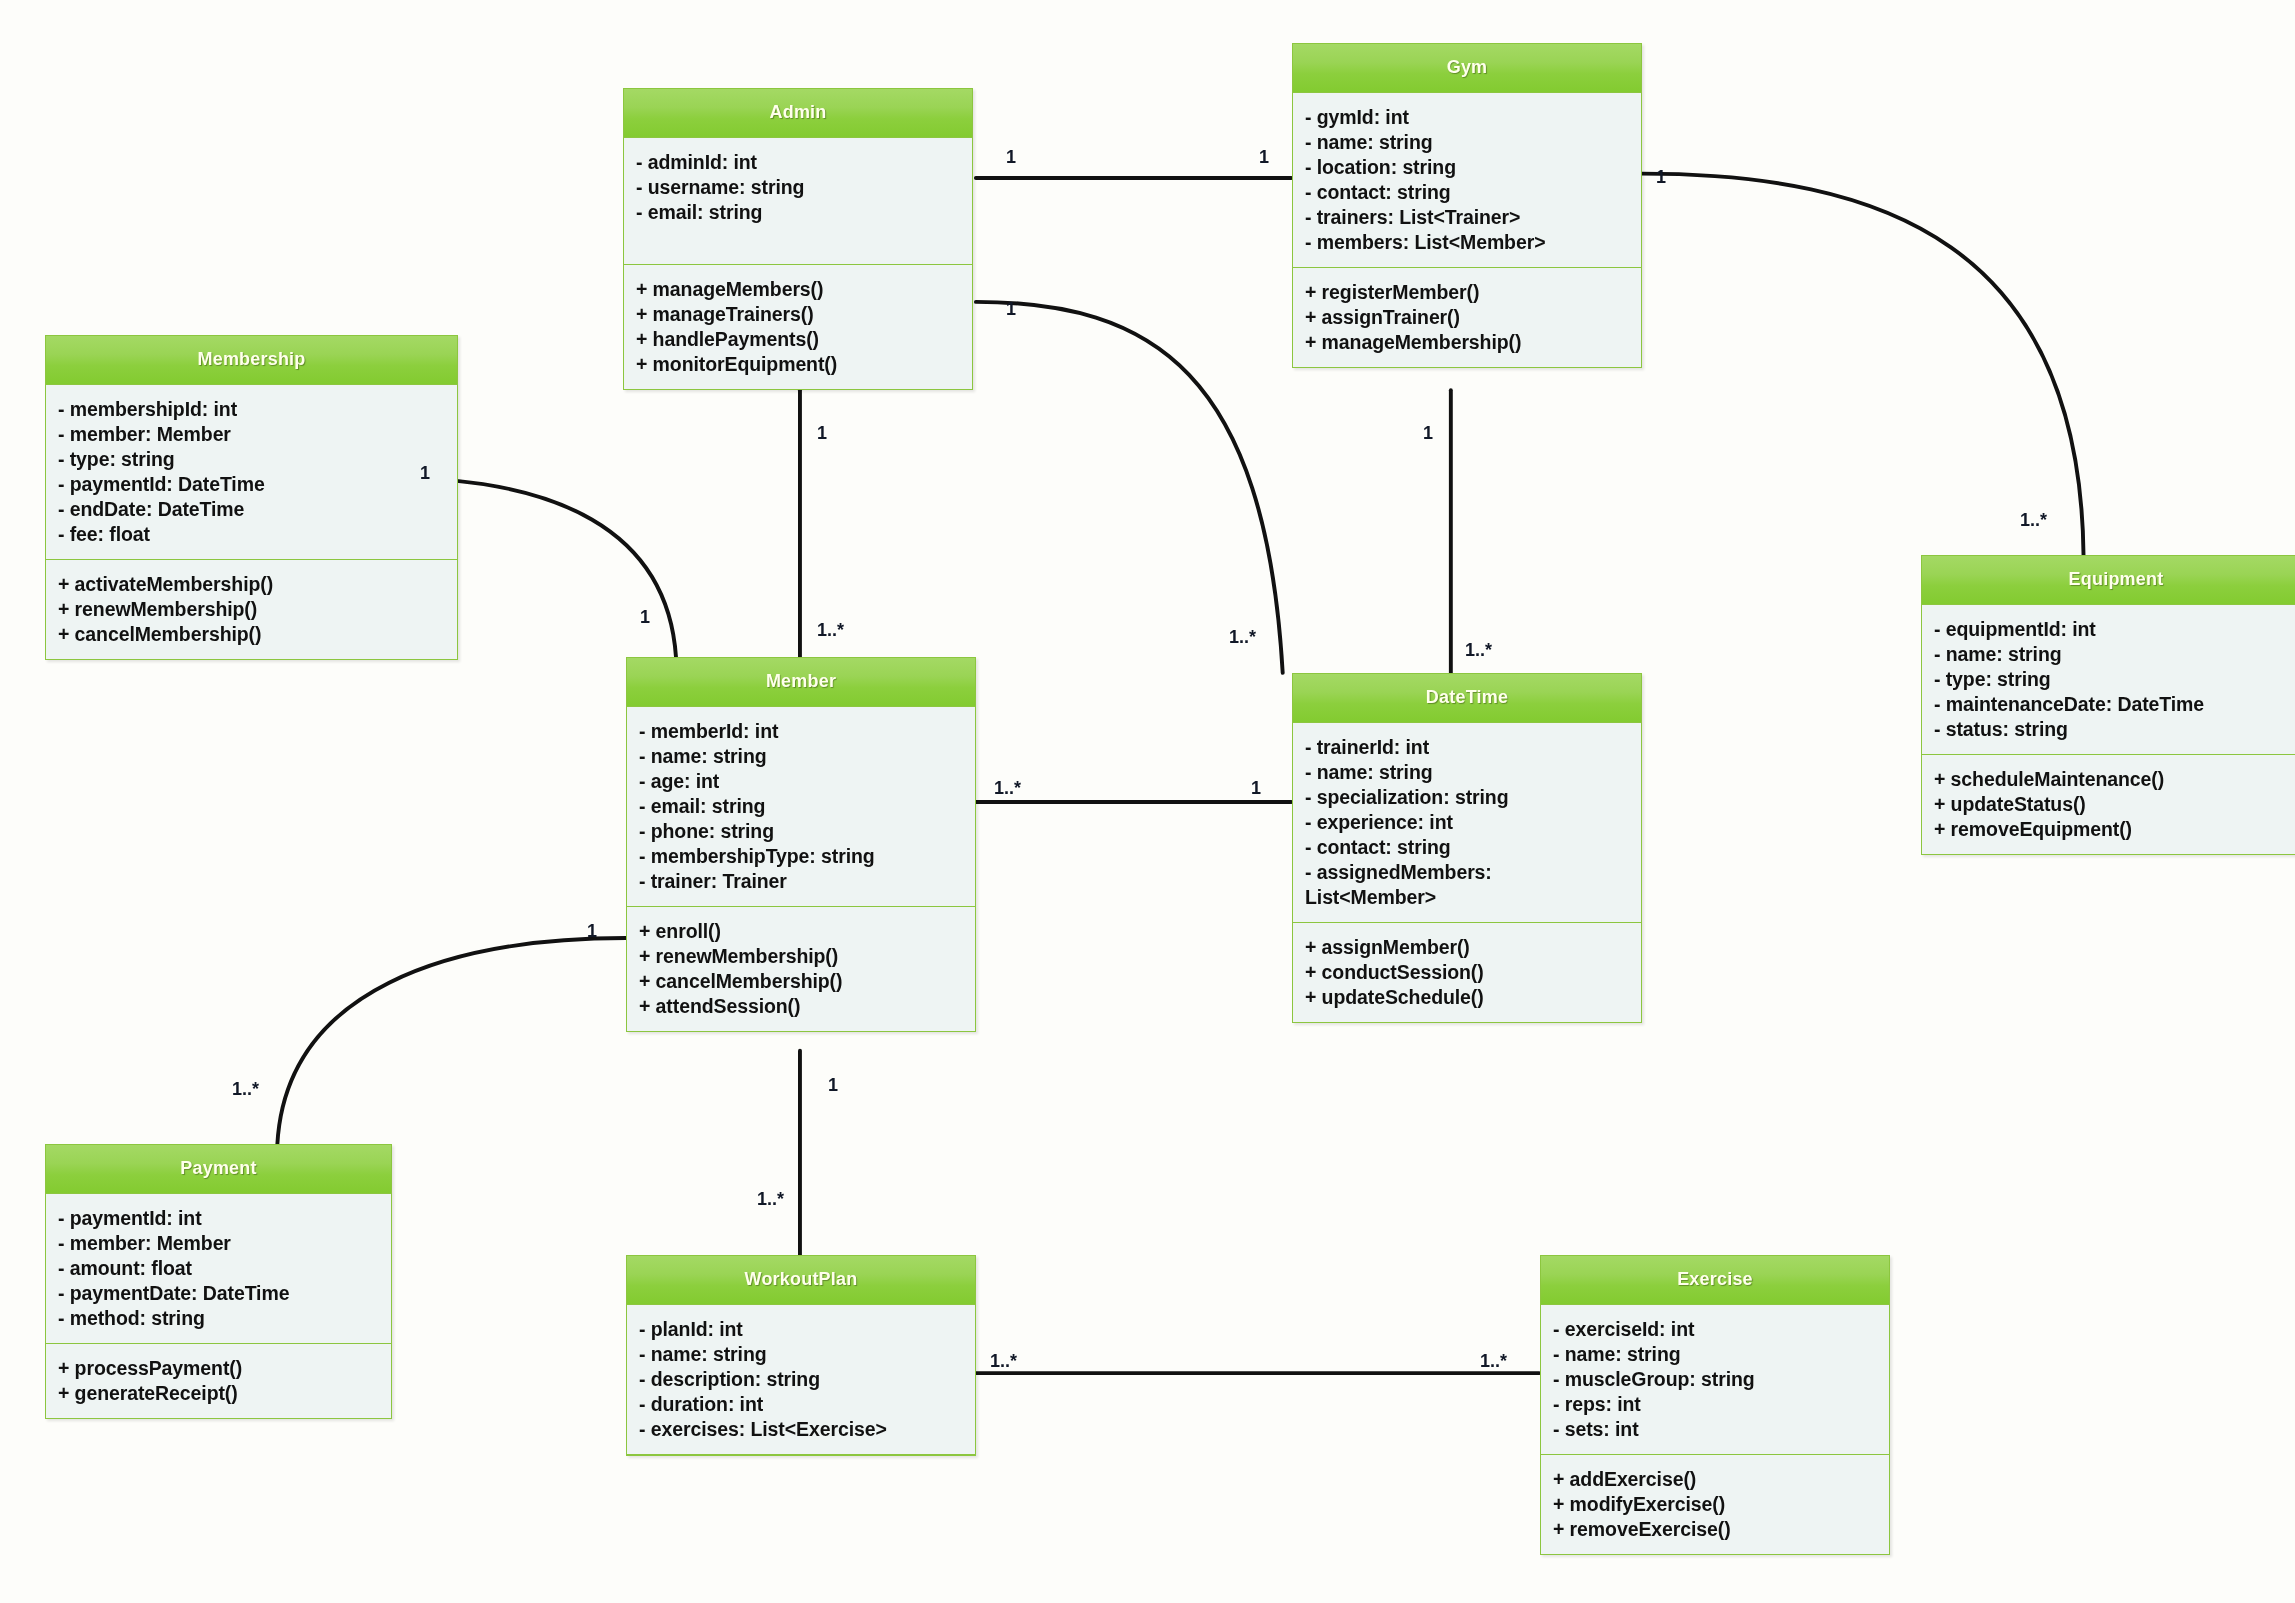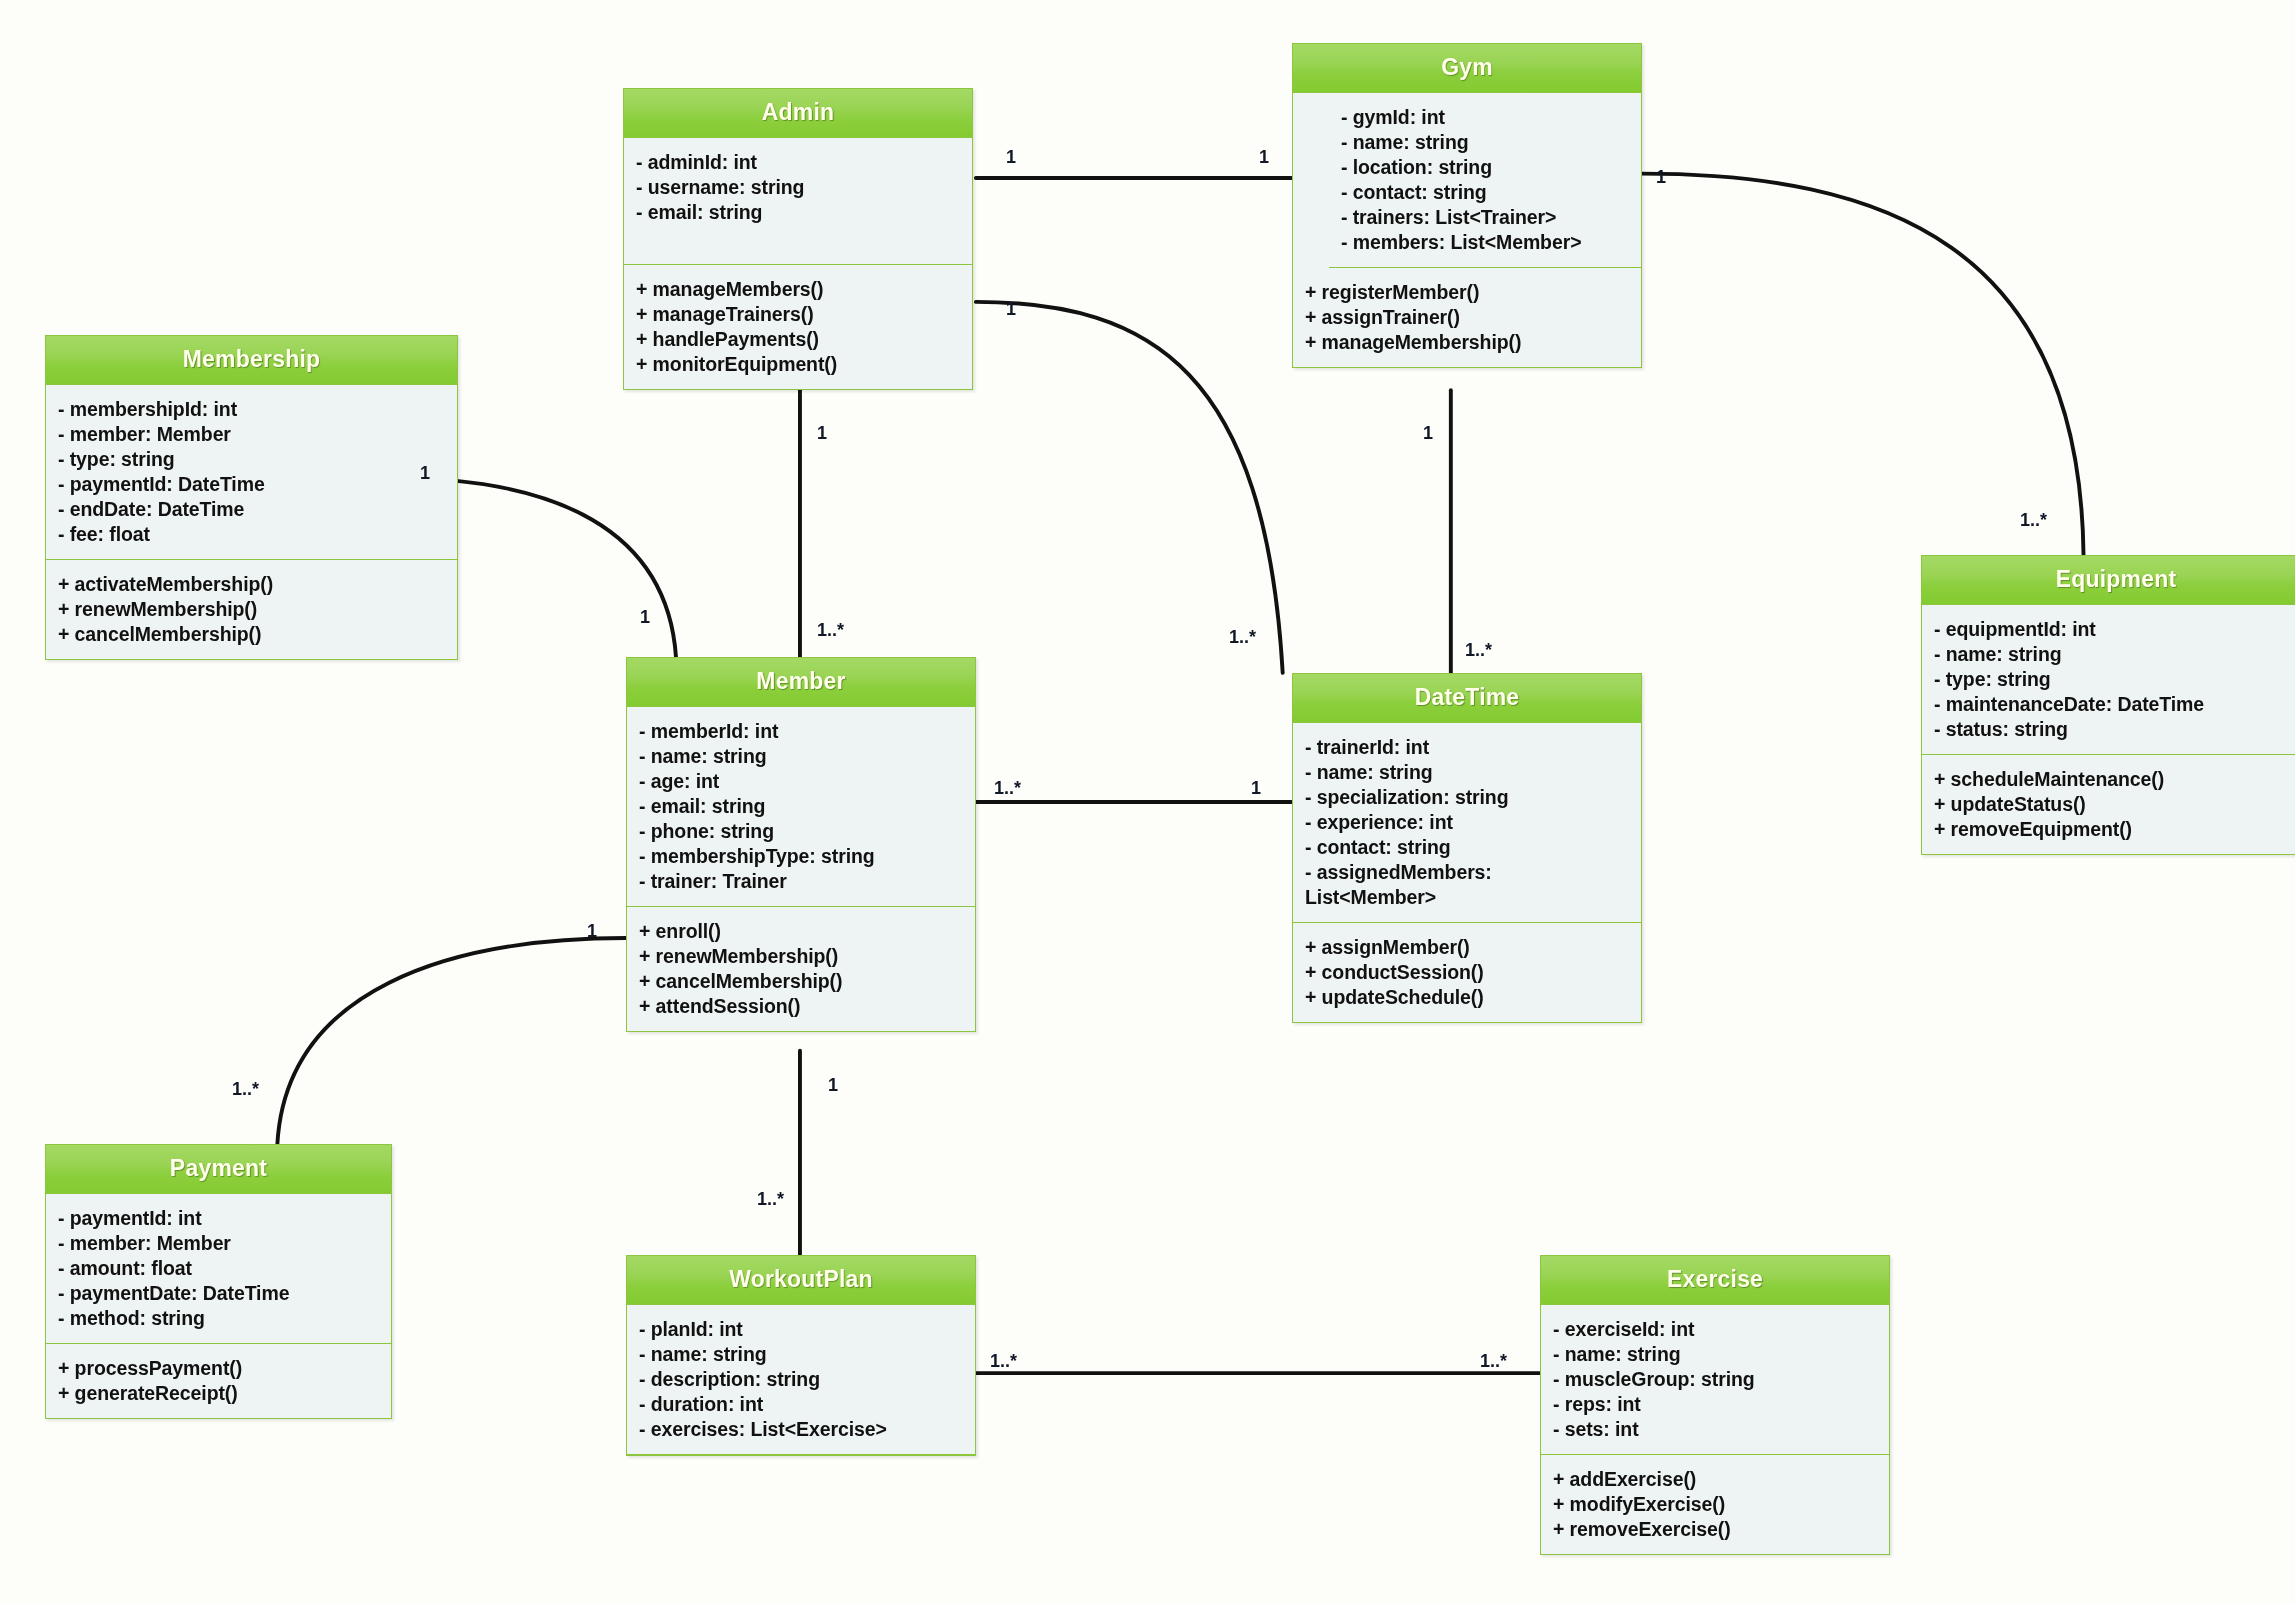--- a/index.html
+++ b/index.html
@@ -29,21 +29,21 @@
     border: 1.7px solid #8cc63f;
     background: #eef4f3;
     box-shadow: 1.7px 1.7px 2.6px rgba(0,0,0,0.10);
   }
   .uml-header {
     box-sizing: border-box;
     height: 49px;
     line-height: 47px;
     text-align: center;
     font-weight: bold;
-    font-size: 23px;
+    font-size: 18px;
     color: #ffffec;
     text-shadow: 0.9px 0.9px 0.9px rgba(60,90,20,0.55);
     background: linear-gradient(to bottom, #a4d964 0%, #9ad455 38%, #8ccf3d 62%, #83cb30 100%);
     border-bottom: 1.7px solid #8cc63f;
     letter-spacing: 0.2px;
     overflow: hidden;
   }
   .uml-section {
     box-sizing: border-box;
     padding: 12px 10.4px 12px 12px;
@@ -94,21 +94,21 @@
         </div>
         <div class="uml-section methods">
           <div class="uml-row">+ manageMembers()</div>
           <div class="uml-row">+ manageTrainers()</div>
           <div class="uml-row">+ handlePayments()</div>
           <div class="uml-row">+ monitorEquipment()</div>
         </div>
       </div>
       <div class="uml-class" style="left: 1292px; top: 43px; width: 350px;">
         <div class="uml-header">Gym</div>
-        <div class="uml-section attrs" style="min-height: 173px; margin-left: 36px;">
+        <div class="uml-section attrs" style="min-height: 173px;">
           <div class="uml-row">- gymId: int</div>
           <div class="uml-row">- name: string</div>
           <div class="uml-row">- location: string</div>
           <div class="uml-row">- contact: string</div>
           <div class="uml-row">- trainers: List&lt;Trainer&gt;</div>
           <div class="uml-row">- members: List&lt;Member&gt;</div>
         </div>
         <div class="uml-section methods">
           <div class="uml-row">+ registerMember()</div>
           <div class="uml-row">+ assignTrainer()</div>

